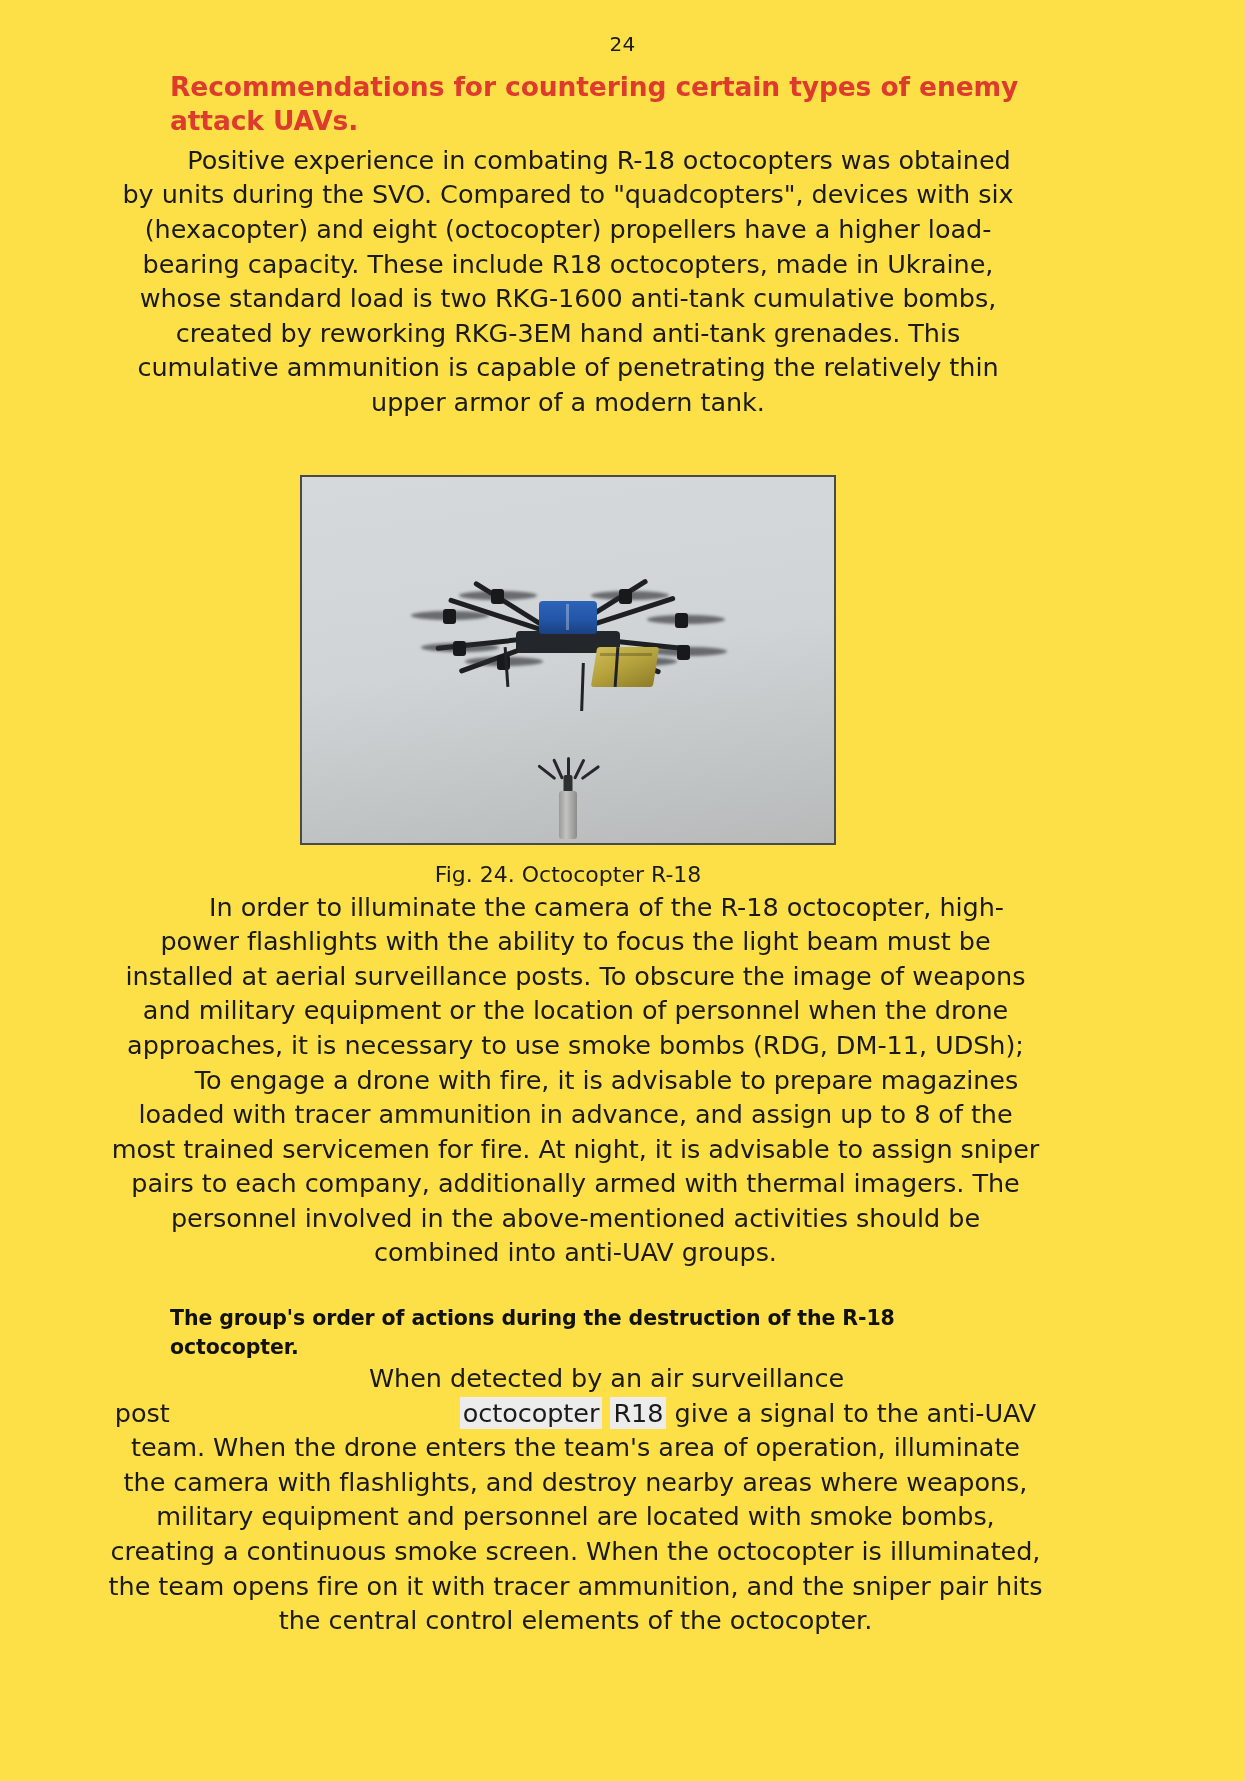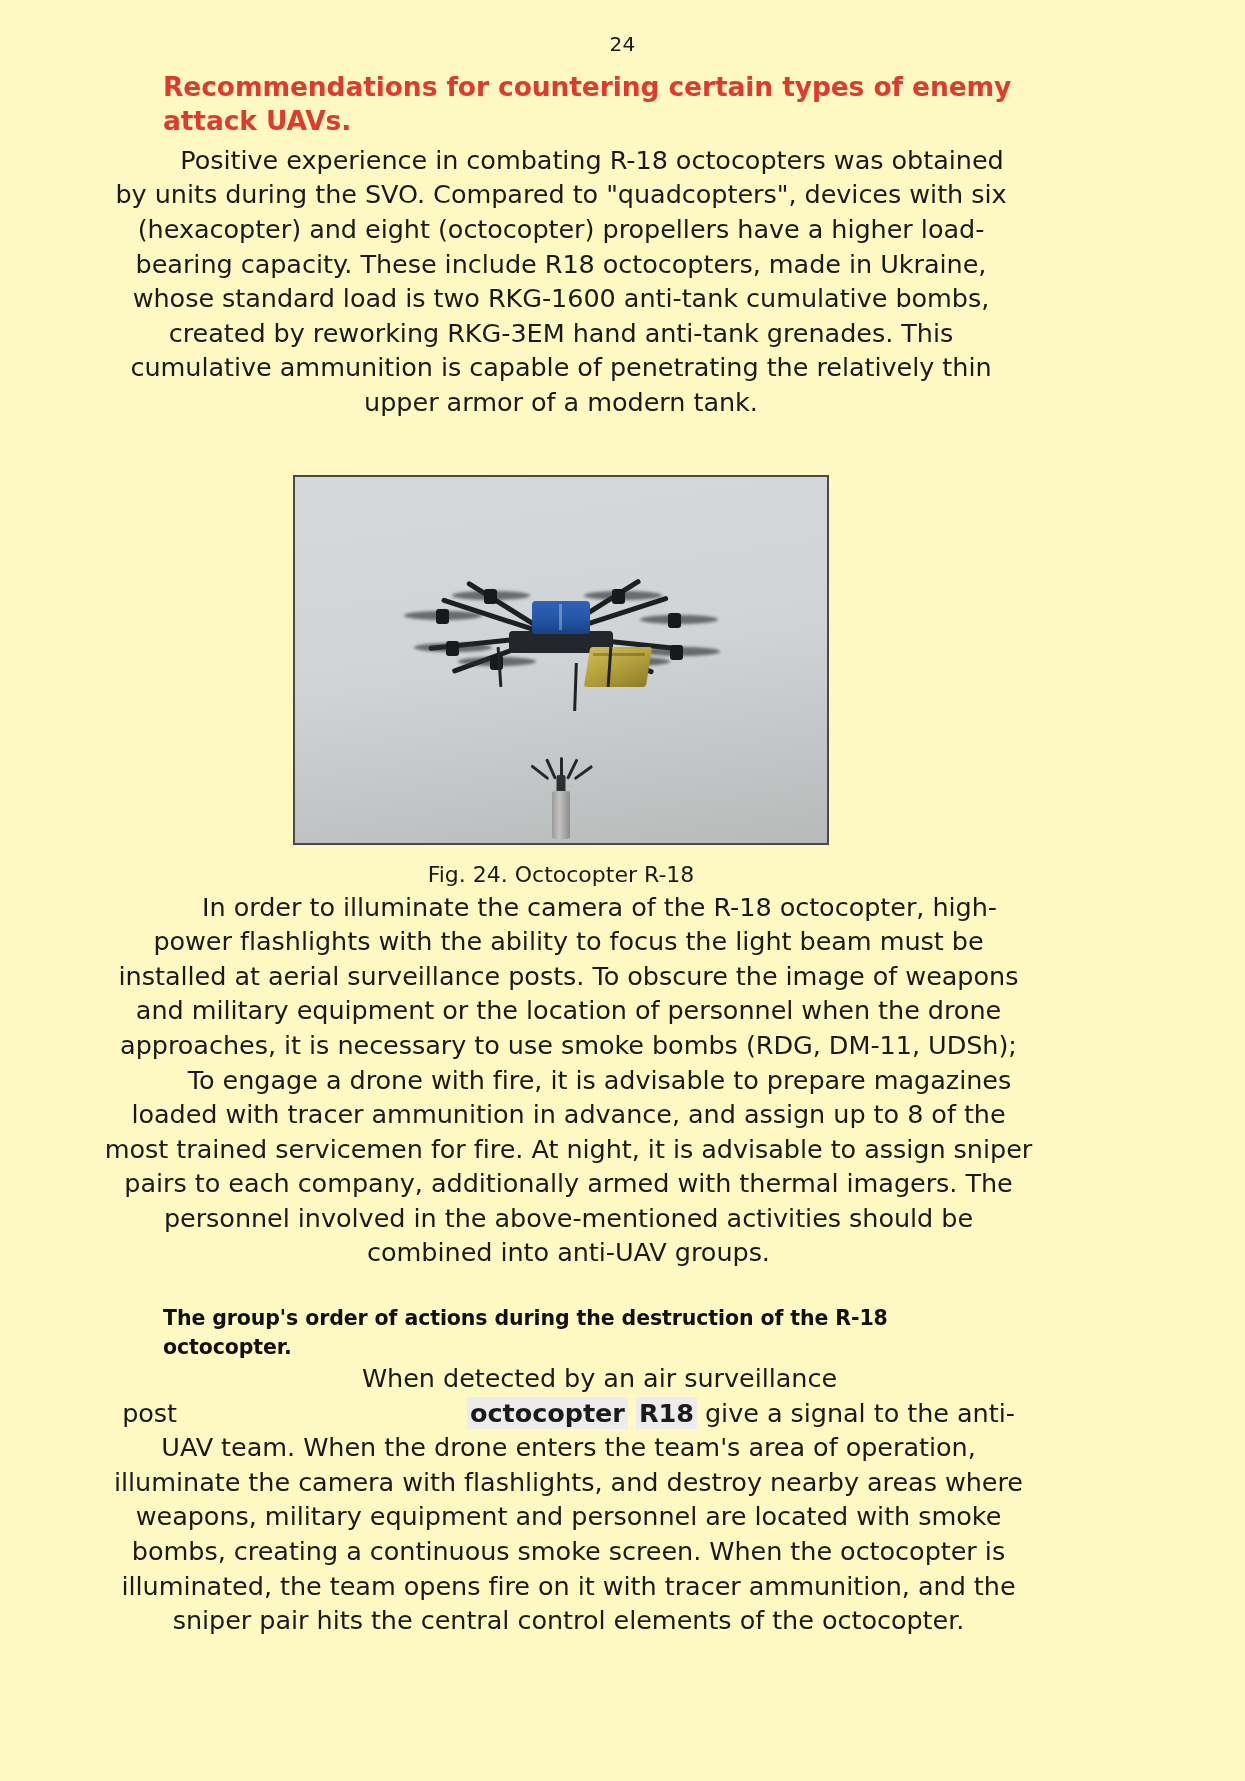--- a/index.html
+++ b/index.html
@@ -12,38 +12,38 @@
     height: 1781px;
     font-family: "DejaVu Sans", "Liberation Sans", sans-serif;
     color: #1a1a1a;
     position: relative;
     overflow: hidden;
   }
   .page {
     position: relative;
     width: 1245px;
     height: 1781px;
-    background: #fef9c3;
+    background: #fde047;
     box-sizing: border-box;
     padding: 0;
   }
   .page-number {
     position: absolute;
     top: 32px;
     left: 0;
     width: 1245px;
     text-align: center;
     font-size: 20px;
     letter-spacing: 0.2px;
     color: #1a1a1a;
   }
   .content {
     position: absolute;
     top: 70px;
-    left: 101px;
+    left: 108px;
     width: 920px;
   }
   h1.section-heading {
     margin: 0 0 4px 0;
     padding: 0 0 0 62px;
     font-size: 26.5px;
     line-height: 1.30;
     font-weight: bold;
     color: #dd3b2d;
     letter-spacing: -0.1px;
@@ -227,21 +227,20 @@
     font-size: 20.5px;
     line-height: 1.4;
     font-weight: bold;
     color: #111;
     letter-spacing: -0.1px;
   }
   .spacer-md { height: 34px; }
   .hl {
     background: #ececec;
     padding: 1px 3px;
-    font-weight: bold;
   }
   .wide { width: 935px; }
 </style>
 </head>
 <body>
 
 <div class="page">
 
   <div class="page-number">24</div>
 

